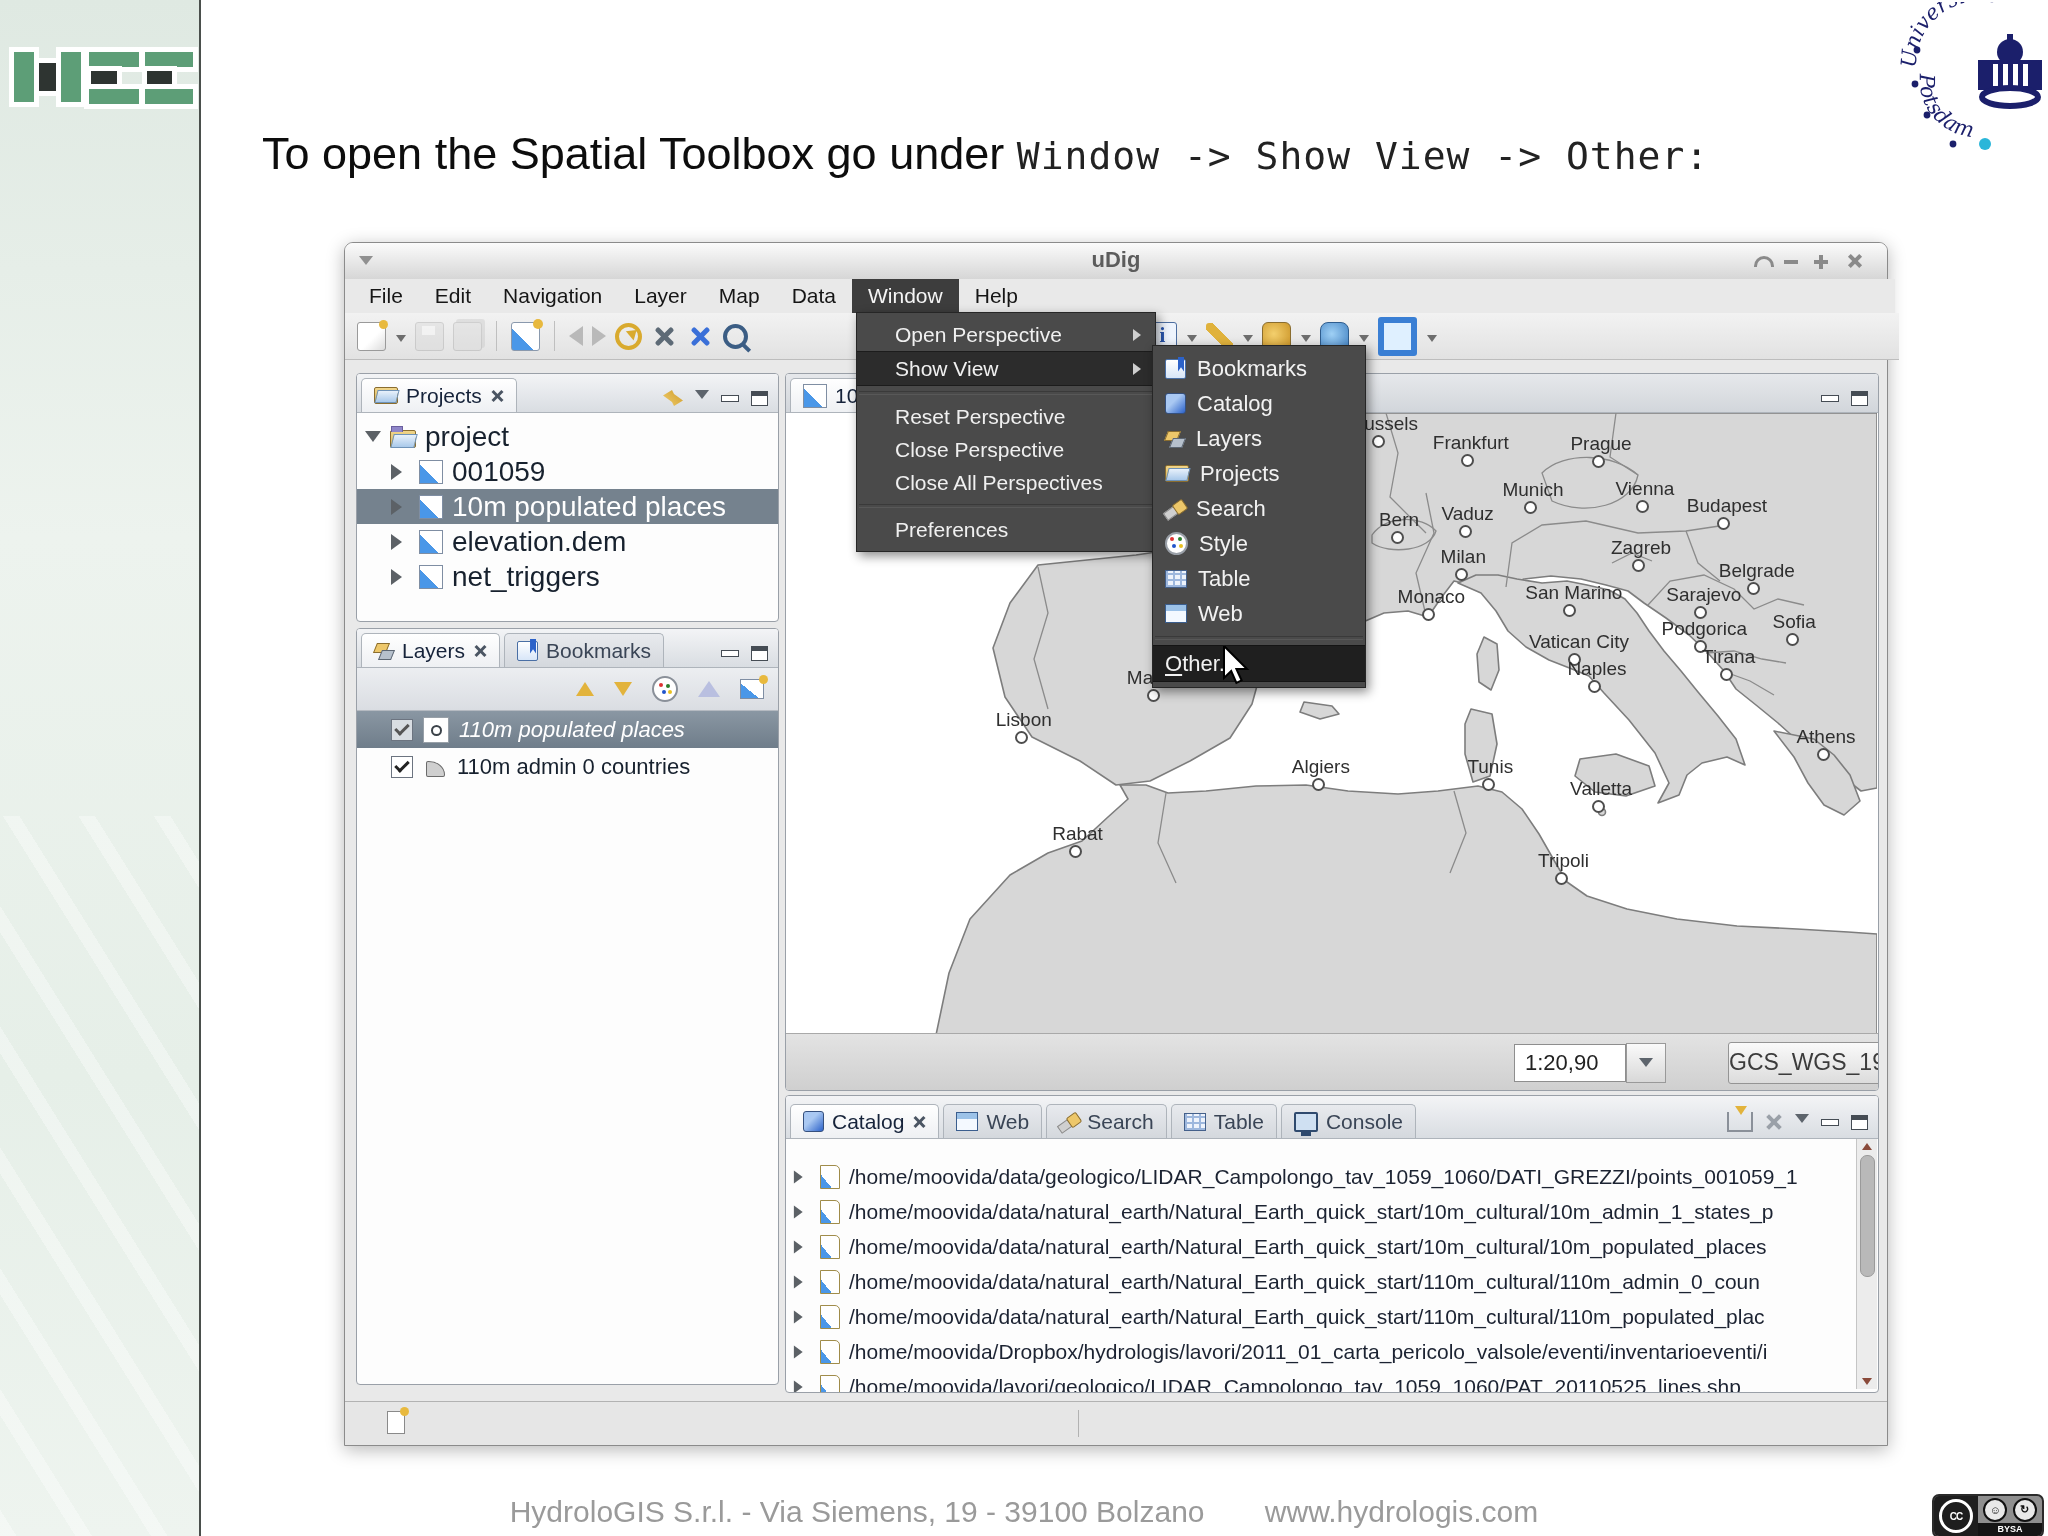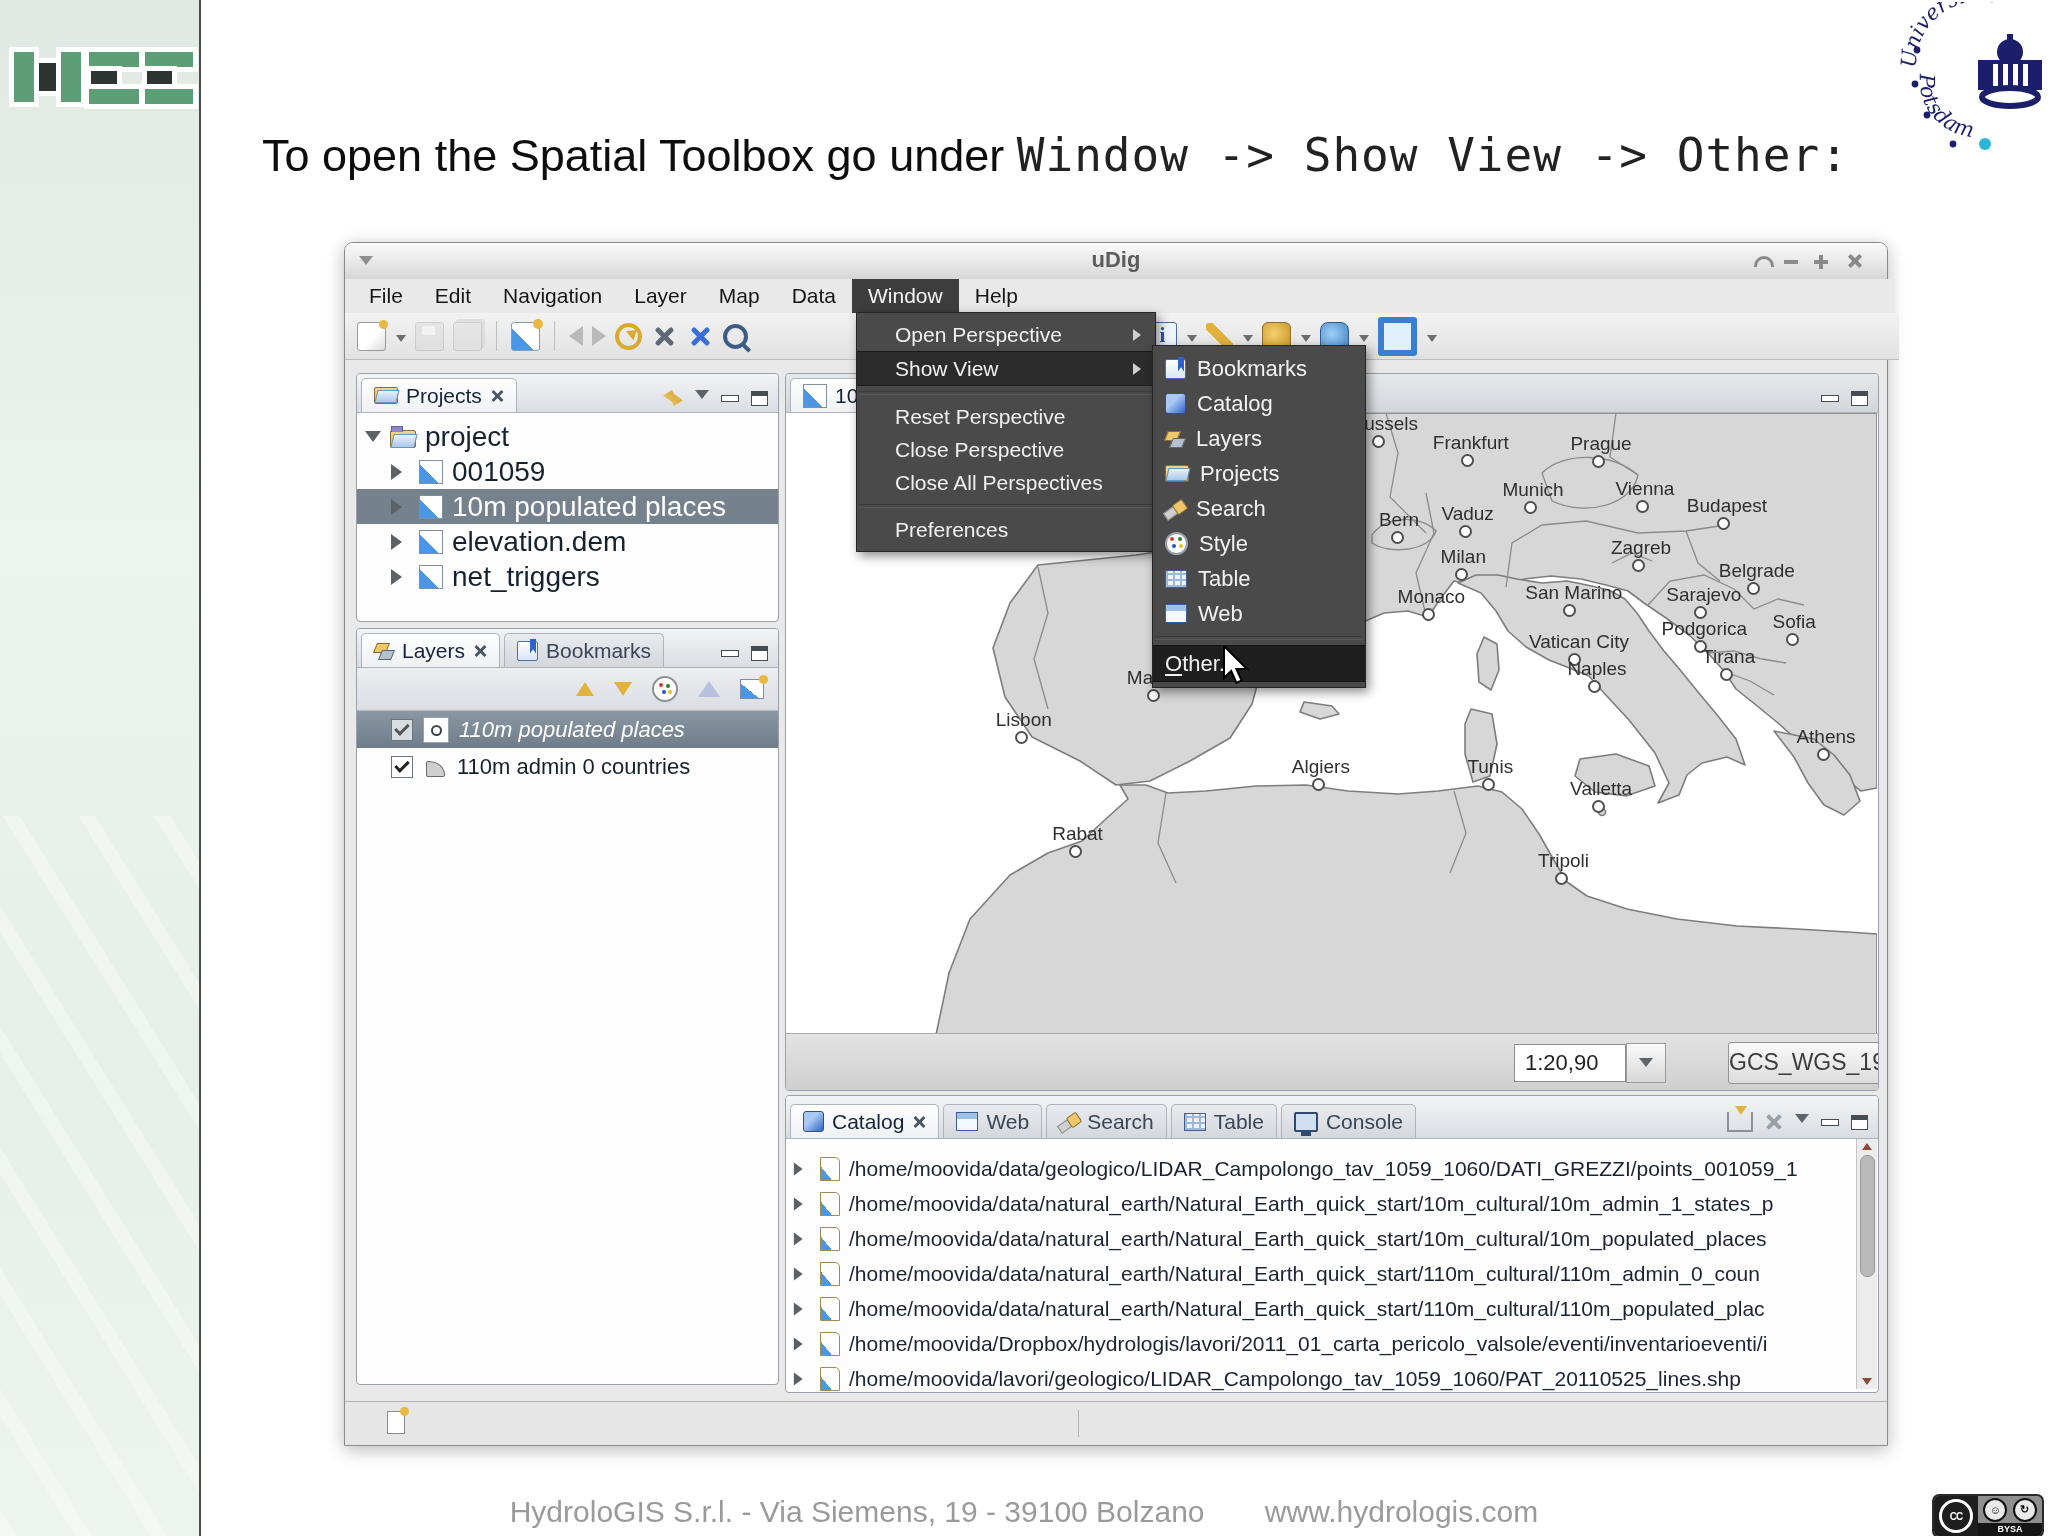--- a/index.html
+++ b/index.html
@@ -12,21 +12,21 @@
     background:linear-gradient(180deg,#dfe9e2 0%,#edf3ee 35%,#e6efe8 70%,#eef4ef 100%);
     border-right:2px solid #4a4f4c;}
   #sidebar .stripes{position:absolute;left:0;bottom:0;width:100%;height:720px;
     background:repeating-linear-gradient(58deg,rgba(255,255,255,.35) 0 14px,rgba(255,255,255,0) 14px 64px);}
   #logo-mee{left:14px;top:44px;width:178px;height:62px;}
   #logo-mee .blk{position:absolute;box-shadow:0 0 0 5px #fff;}
   #logo-mee .g{background:#5d9e77;}
   #logo-mee .d{background:#2e3431;}
 
   #slide-title{left:262px;top:128px;width:1720px;color:#0d0d0d;font-size:45px;white-space:nowrap;}
-  #slide-title .code{font-family:"DejaVu Sans Mono",monospace;font-size:46px;letter-spacing:1px;color:#222;}
+  #slide-title .code{font-family:"DejaVu Sans Mono",monospace;font-size:38px;letter-spacing:1px;color:#222;}
 
   #footer{left:0;top:1495px;width:2048px;text-align:center;color:#9a9a9a;font-size:30px;}
   #footer span{margin:0 26px;}
 
   
   #logo-potsdam{left:1890px;top:2px;width:158px;height:158px;}
   
   #cc-badge{left:1932px;top:1494px;width:108px;height:40px;background:#8f8f8f;border:2px solid #2b2b2b;
     border-radius:7px;overflow:hidden;display:flex;}
   #cc-badge .ccsq{width:44px;height:100%;background:#1e1e1e;display:flex;align-items:center;justify-content:center;}
@@ -624,21 +624,21 @@
             <i class="a"></i>
             <i class="b"></i>
           </span>
         <span class="pm-drop"></span>
         <span class="pm-min"></span>
         <span class="pm-max">
             <i></i>
           </span>
       </div>
     </div>
-    <div id="catalog-list" style="padding-top:12px;">
+    <div id="catalog-list" style="padding-top:20px;">
         <div class="crow">
           <span class="exp closed" style="transform: scale(0.8);"></span>
           <span class="ic ic-file"></span>
           <span>/home/moovida/data/geologico/LIDAR_Campolongo_tav_1059_1060/DATI_GREZZI/points_001059_1</span>
         </div>
         <div class="crow">
           <span class="exp closed" style="transform: scale(0.8);"></span>
           <span class="ic ic-file"></span>
           <span>/home/moovida/data/natural_earth/Natural_Earth_quick_start/10m_cultural/10m_admin_1_states_p</span>
         </div>

